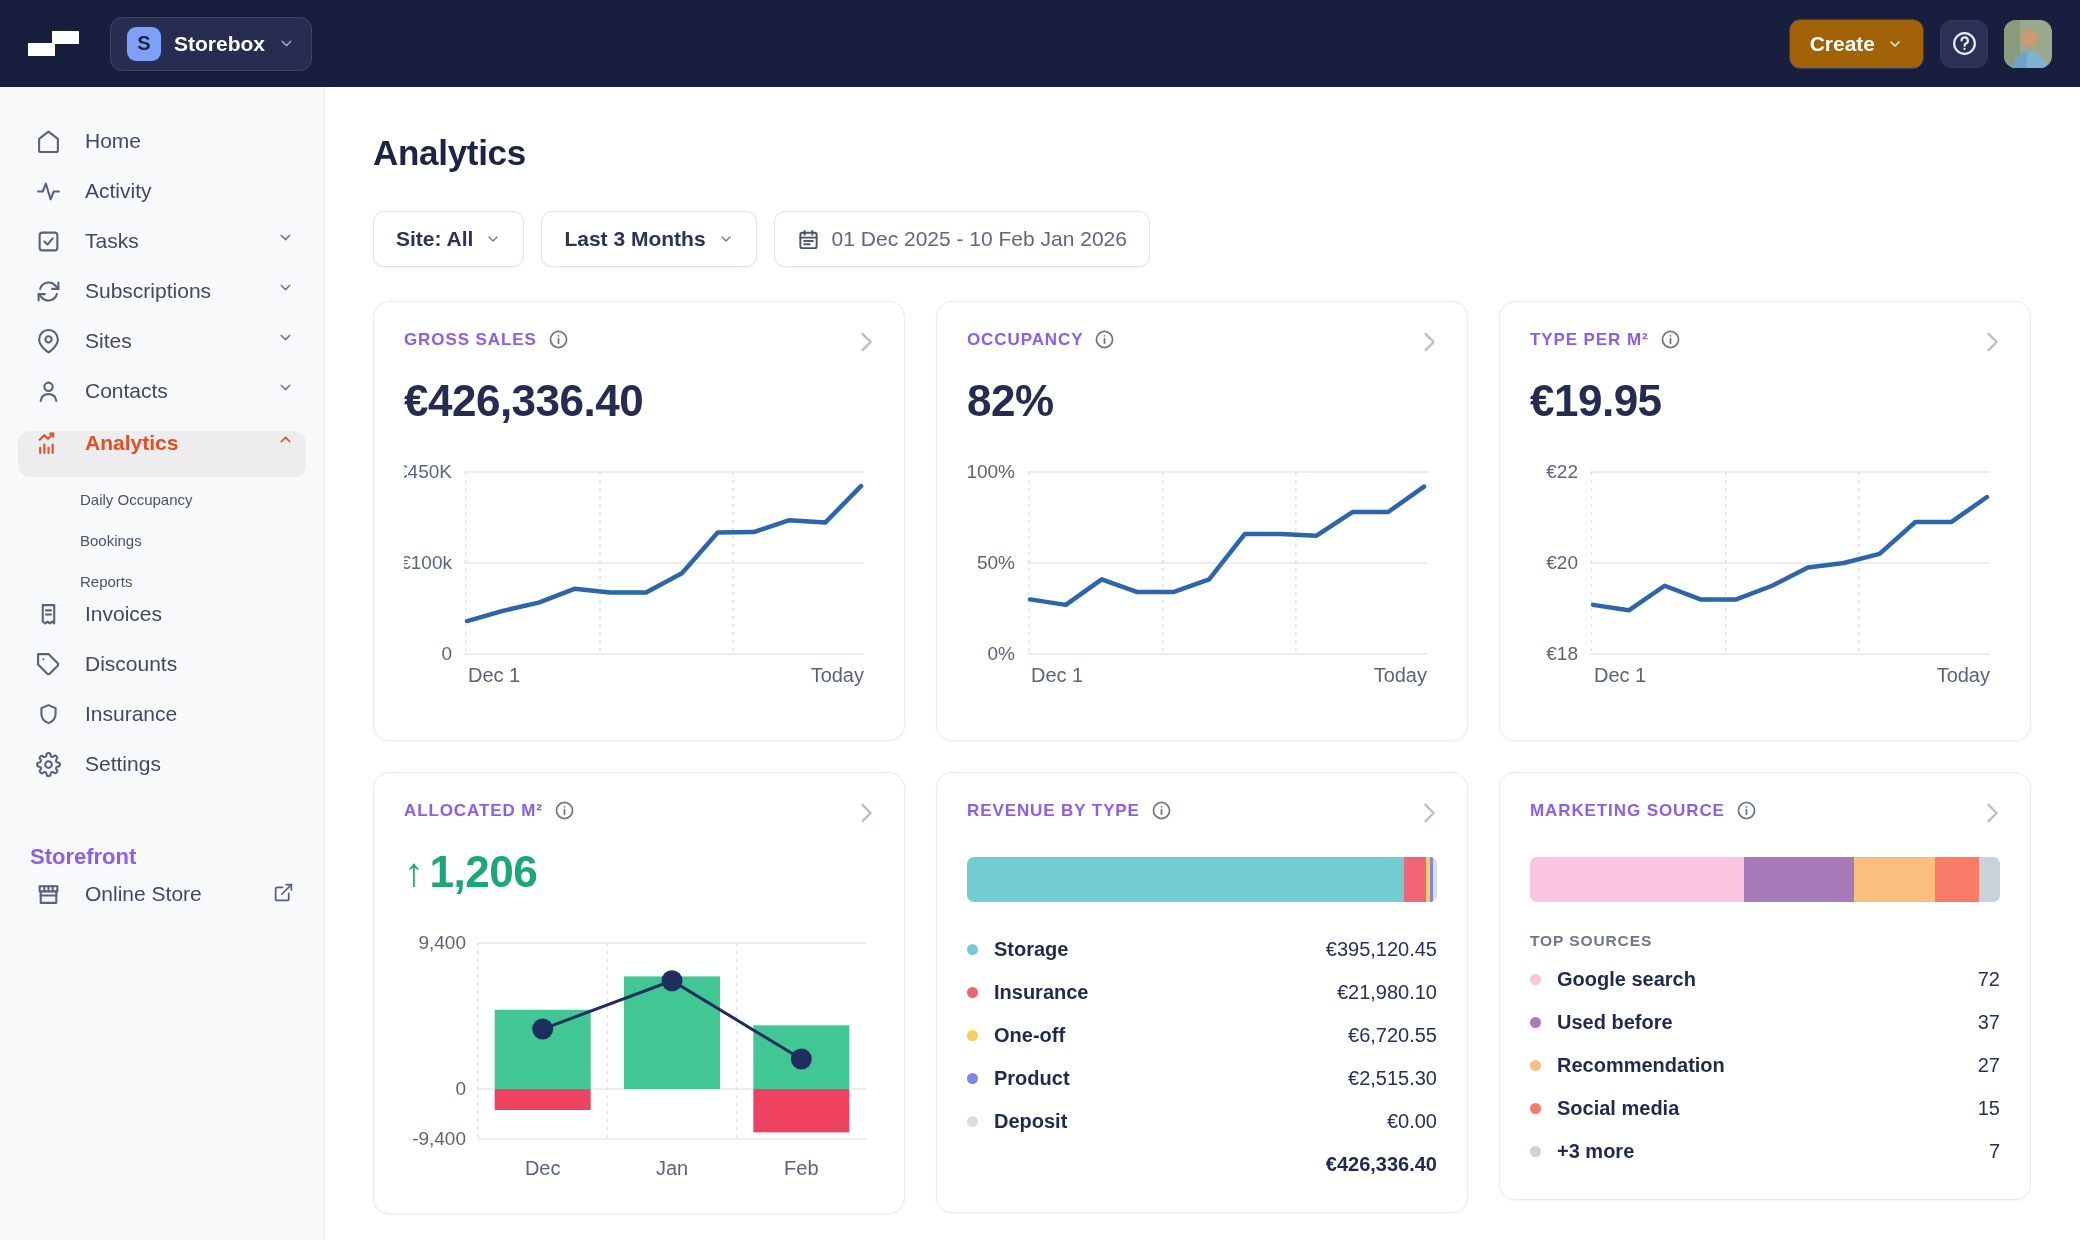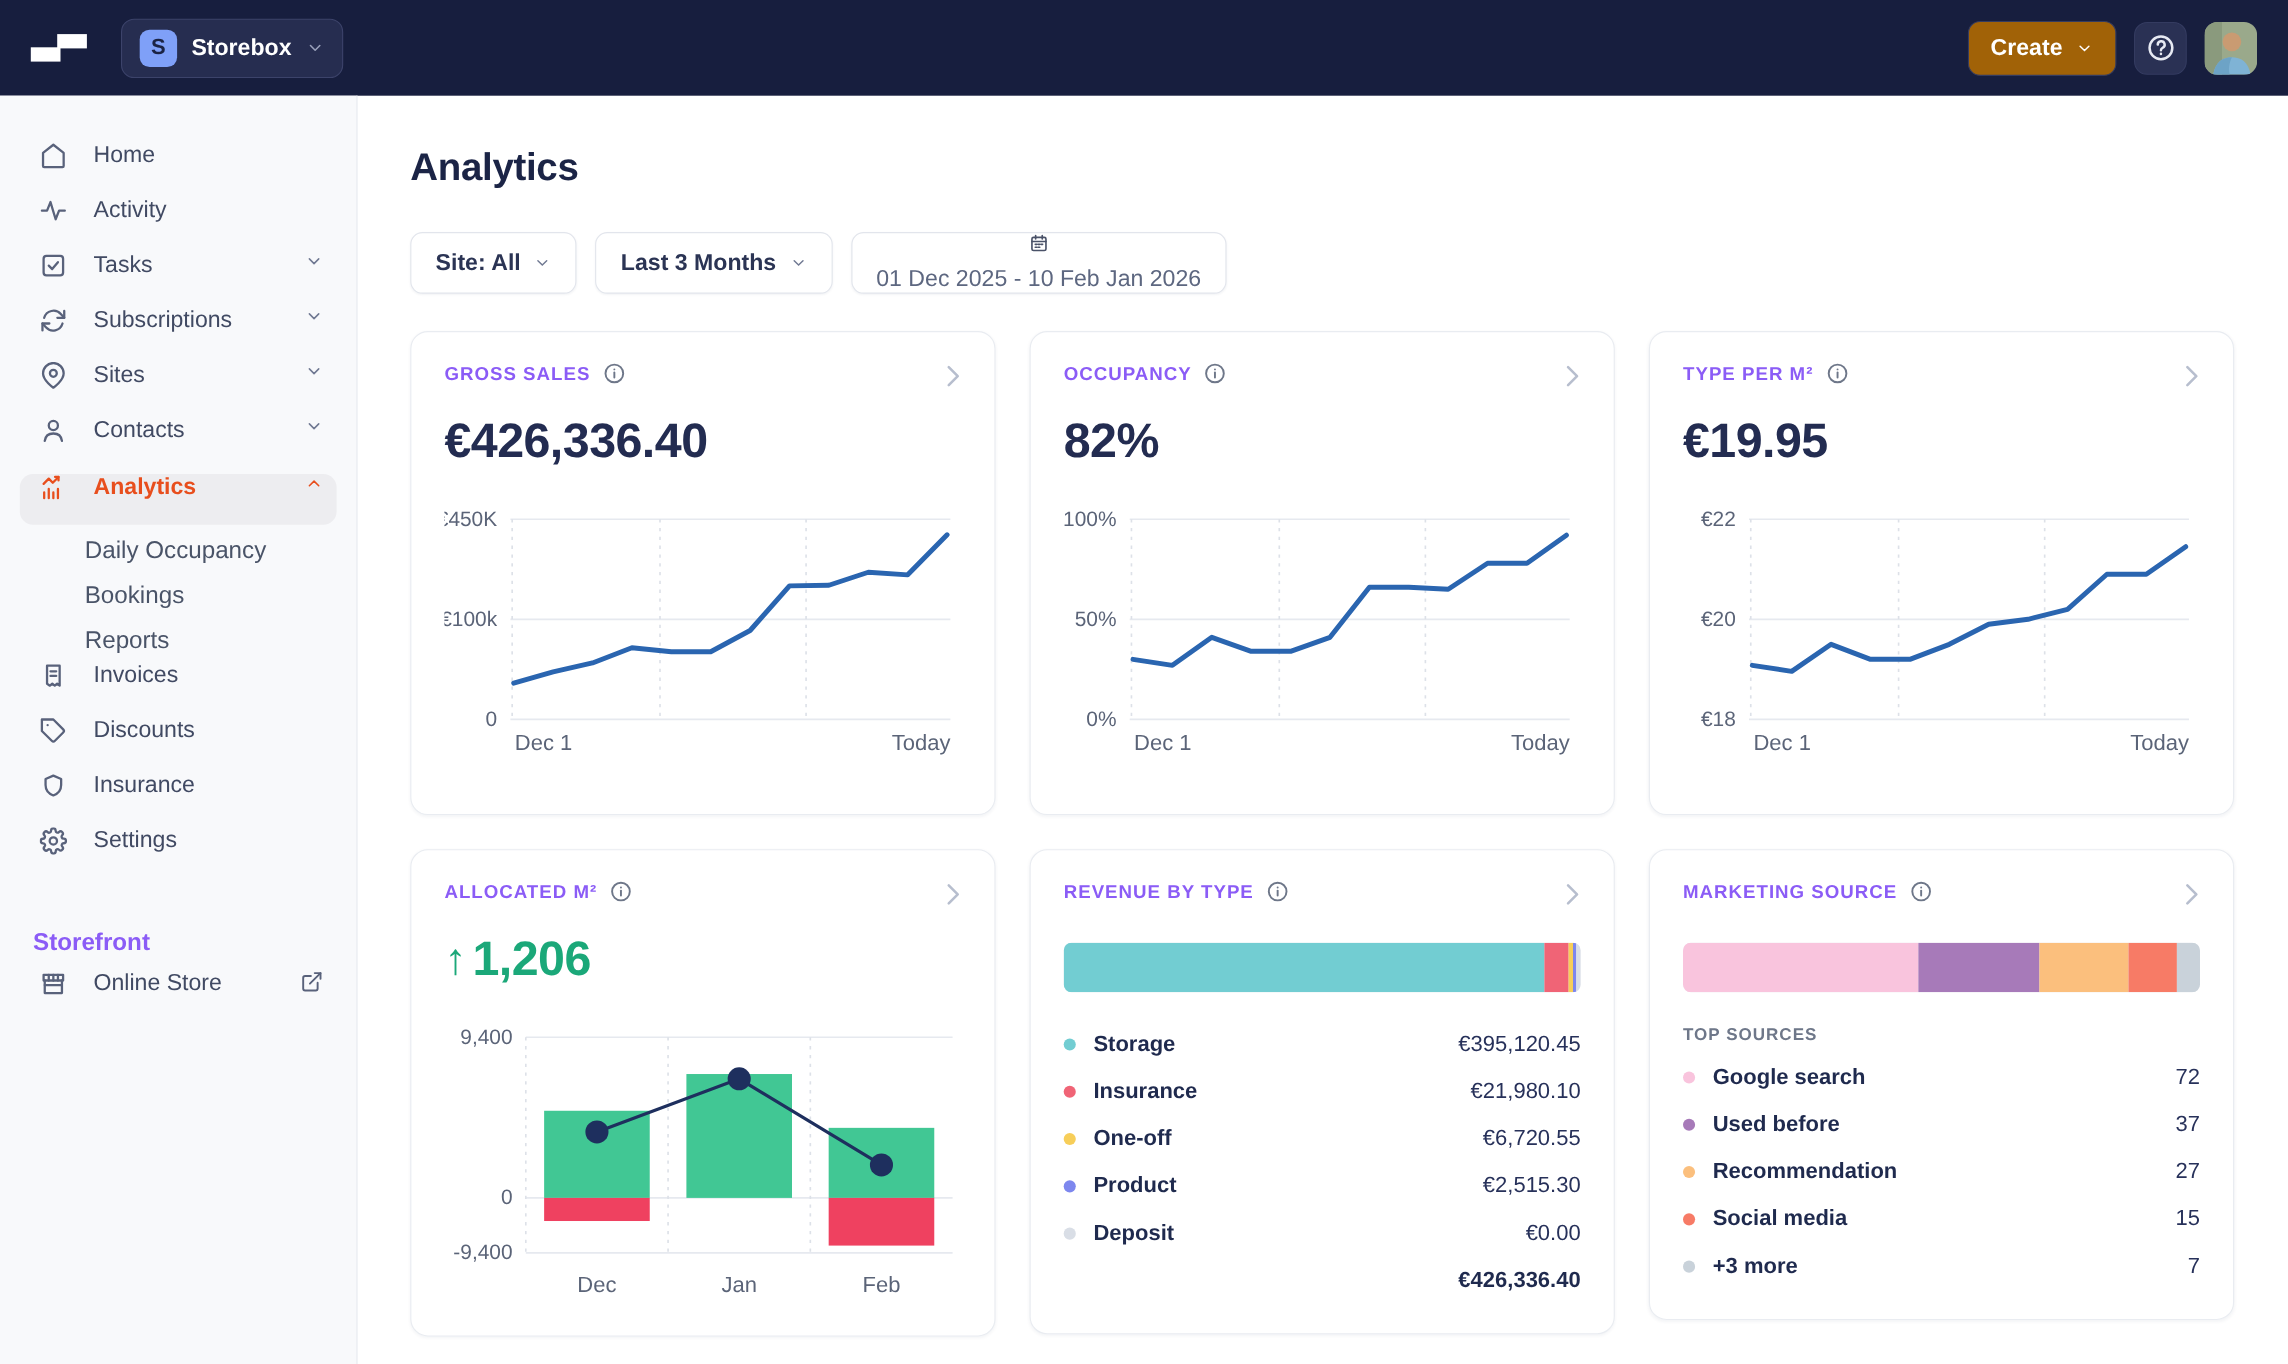--- a/index.html
+++ b/index.html
@@ -32,33 +32,33 @@
 
   
   .side-item { display:flex; height:50px; padding:0 30px 0 36px; gap:24px;
     color:#414a63; font-size:21px; font-weight:500; cursor:pointer; }
   .side-item svg { width:25px; height:25px; color:#59627b; flex:0 0 auto; }
   .side-item .chev2 { margin-left:auto; color:#717a93; width:17px; height:17px; }
   .side-item.active { height:46px; margin:2px 18px; padding:0 12px 0 18px; background:#ededf0;
     border-radius:12px; color:#e84e1d; font-weight:700; }
   .side-item.active svg { color:#e84e1d; }
   .side-item.active .chev2 { color:#e84e1d; }
-  .side-sub { display:flex; align-items:center; height:41px; padding-left:77px; color:#4a5468;
-    font-size:22px; font-weight:500; cursor:pointer; }
+  .side-sub { display:flex; align-items:center; height:41px; padding-left:61px; color:#4a5468;
+    font-size:15px; font-weight:500; cursor:pointer;margin-left:19px; }
   .side-section { padding:42px 0 12px 30px; color:#8b5cf6; font-size:22px; font-weight:700; }
   .side-item .ext { margin-left:auto; width:21px; height:21px; color:#59627b; }
 
   
   .page-title { font-size:35px; font-weight:700; color:#1b2446; letter-spacing:-0.3px; }
   .filters { margin-top:38px; display:flex; gap:17px; }
   .filter-btn { height:56px; display:flex; align-items:center; gap:12px; background:#fff;
     border:1.5px solid #e2e5ec; border-radius:11px; padding:0 22px; font-size:21px; font-weight:600;
     color:#2b3454; cursor:pointer; box-shadow:0 1px 2px rgba(20,30,70,.05); }
   .filter-btn .chev2 { width:16px; height:16px; color:#717a93; }
-  .filter-btn.date { color:#5d6780; font-weight:500;flex-direction:column; }
+  .filter-btn.date { color:#5d6780; font-weight:500; }
   .filter-btn.date svg.cal { width:23px; height:23px; color:#4a5268; }
 
   
   .grid { margin-top:34px; display:grid; grid-template-columns:repeat(3,1fr); gap:31px; align-items:start; }
   .card { position:relative; background:#fff; border:1.5px solid #e9ecf1; border-radius:16px;
     padding:27px 30px 26px 30px; box-shadow:0 1px 3px rgba(23,32,73,.05); }
   .card.tall { height:440px; }
   .card-head { display:flex; align-items:center; gap:11px; }
   .card-label { font-size:17px; font-weight:700; letter-spacing:.9px; color:#8b5cf6; }
   .info-ic { width:21px; height:21px; color:#6e7789; cursor:pointer; }

